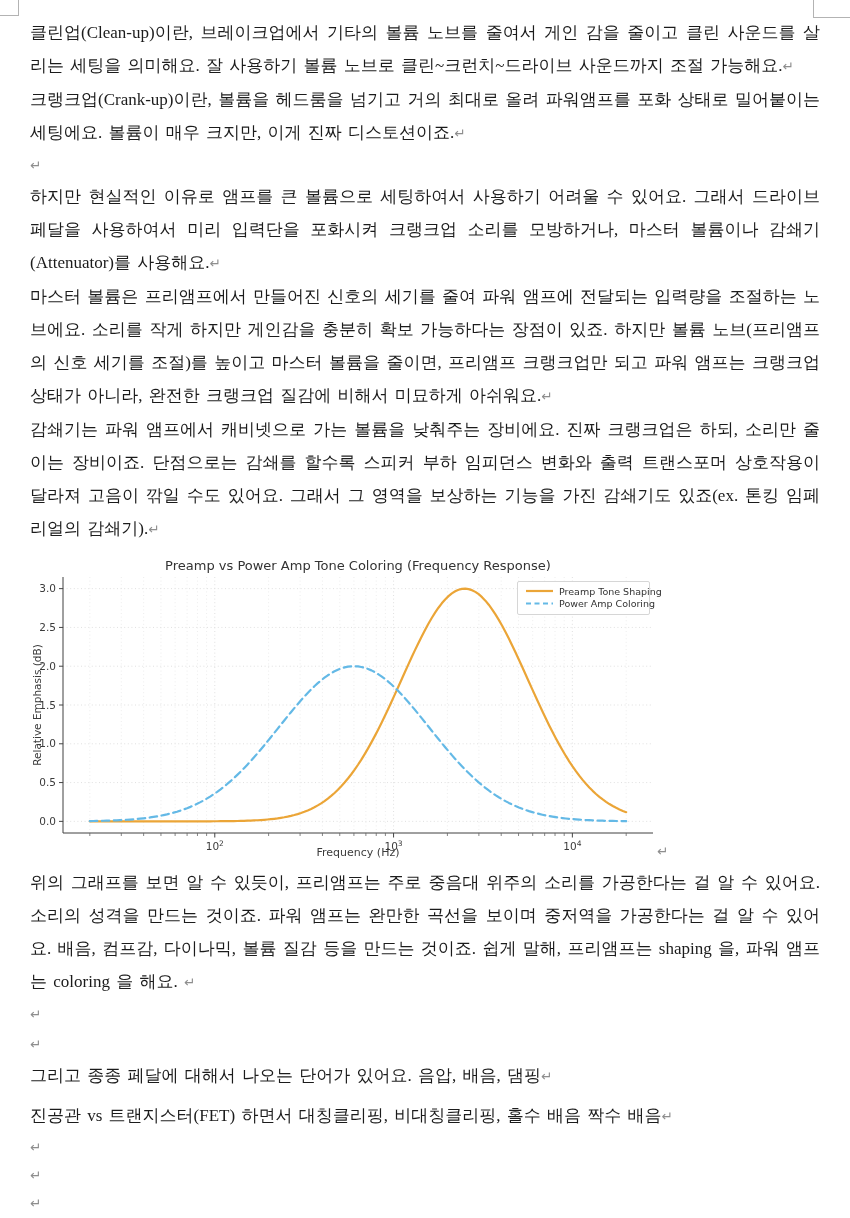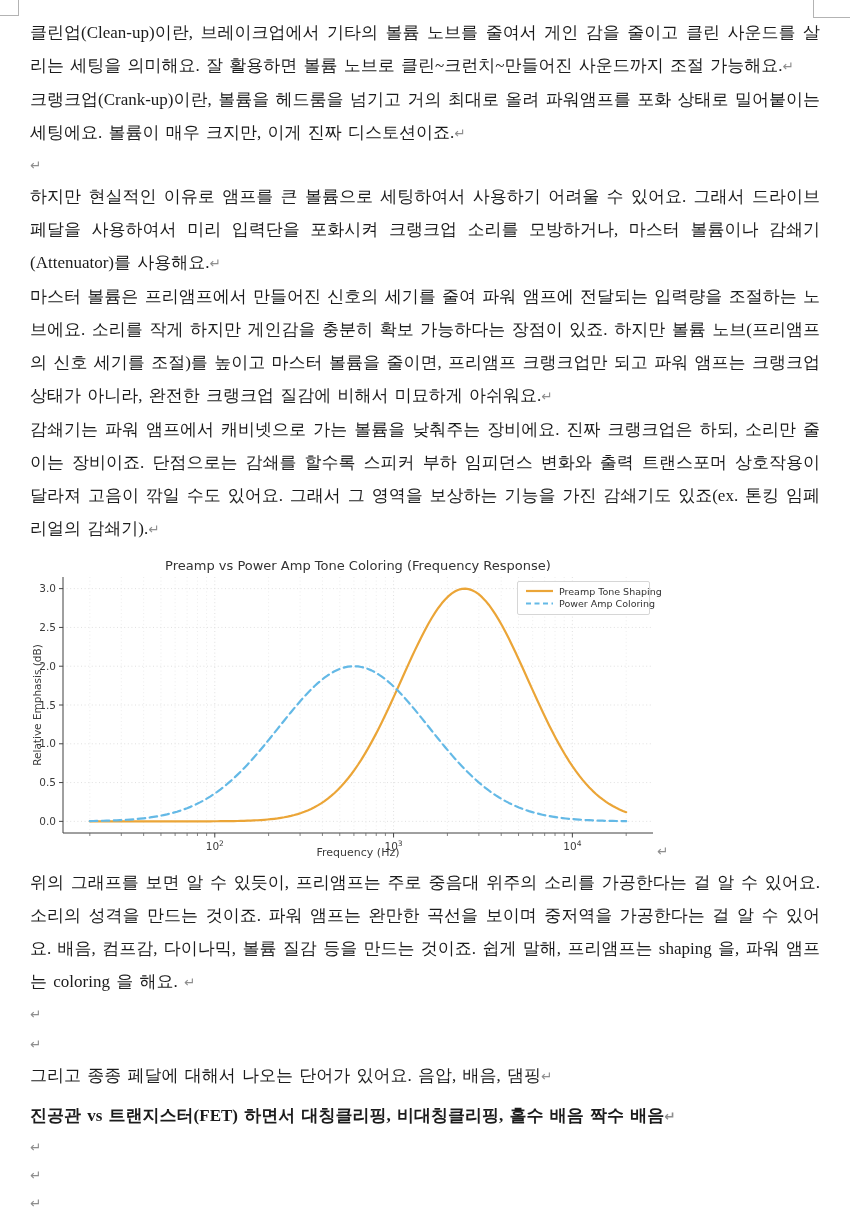--- a/index.html
+++ b/index.html
@@ -10,40 +10,40 @@
   }
   .crop-mark{position:absolute;}
   .crop-tl{left:0;top:0;width:18px;height:15px;border-right:1px solid #b3b3b3;border-bottom:1px solid #b3b3b3;}
   .crop-tr{right:0;top:0;width:36px;height:17px;border-left:1px solid #b3b3b3;border-bottom:1px solid #b3b3b3;}
   .para{
     margin:0;font-size:17px;line-height:33px;color:#1b1b1b;
     text-align:justify;word-spacing:2px;
   }
   .para.empty{text-align:left;line-height:30px;}
   .para.empty.small{line-height:28px;}
-  .gap-before{margin-top:6px;font-weight:bold;}
+  .gap-before{margin-top:6px;}
   .pilcrow{color:#8e8e8e;font-family:"DejaVu Sans","Liberation Sans",sans-serif;font-size:13.5px;word-spacing:0;}
   .chart-line{position:relative;height:312px;margin:6px 0 2px 0;}
   .chart-line svg{display:block;}
   .chart-pilcrow{position:absolute;left:627px;top:291px;}
   svg text{font-family:"DejaVu Sans","Liberation Sans",sans-serif;}
   .c-title{font-size:13px;fill:#333333;text-anchor:middle;}
   .c-xlabel{font-size:11px;fill:#3b3b3b;text-anchor:middle;}
   .c-ylabel{font-size:10.5px;fill:#3b3b3b;text-anchor:middle;}
   .c-tick{font-size:10.5px;fill:#3b3b3b;}
   .c-legend-label{font-size:9.5px;fill:#333333;}
   .legend-box{fill:#ffffff;stroke:#cccccc;stroke-width:0.8;}
 </style>
 </head>
 <body>
 
 <div class="crop-mark crop-tl"></div>
 <div class="crop-mark crop-tr"></div>
 
-<p class="para"><span>클린업(Clean-up)이란, 브레이크업에서 기타의 볼륨 노브를 줄여서 게인 감을 줄이고 클린 사운드를 살리는 세팅을 의미해요. 잘 활용하면 볼륨 노브로 클린~크런치~만들어진 사운드까지 조절 가능해요.</span><span class="pilcrow">↵</span></p>
+<p class="para"><span>클린업(Clean-up)이란, 브레이크업에서 기타의 볼륨 노브를 줄여서 게인 감을 줄이고 클린 사운드를 살리는 세팅을 의미해요. 잘 사용하기 볼륨 노브로 클린~크런치~드라이브 사운드까지 조절 가능해요.</span><span class="pilcrow">↵</span></p>
 <p class="para"><span>크랭크업(Crank-up)이란, 볼륨을 헤드룸을 넘기고 거의 최대로 올려 파워앰프를 포화 상태로 밀어붙이는 세팅에요. 볼륨이 매우 크지만, 이게 진짜 디스토션이죠.</span><span class="pilcrow">↵</span></p>
 <p class="para empty"><span class="pilcrow">↵</span></p>
 <p class="para"><span>하지만 현실적인 이유로 앰프를 큰 볼륨으로 세팅하여서 사용하기 어려울 수 있어요. 그래서 드라이브 페달을 사용하여서 미리 입력단을 포화시켜 크랭크업 소리를 모방하거나, 마스터 볼륨이나 감쇄기(Attenuator)를 사용해요.</span><span class="pilcrow">↵</span></p>
 <p class="para"><span>마스터 볼륨은 프리앰프에서 만들어진 신호의 세기를 줄여 파워 앰프에 전달되는 입력량을 조절하는 노브에요. 소리를 작게 하지만 게인감을 충분히 확보 가능하다는 장점이 있죠. 하지만 볼륨 노브(프리앰프의 신호 세기를 조절)를 높이고 마스터 볼륨을 줄이면, 프리앰프 크랭크업만 되고 파워 앰프는 크랭크업 상태가 아니라, 완전한 크랭크업 질감에 비해서 미묘하게 아쉬워요.</span><span class="pilcrow">↵</span></p>
 <p class="para"><span>감쇄기는 파워 앰프에서 캐비넷으로 가는 볼륨을 낮춰주는 장비에요. 진짜 크랭크업은 하되, 소리만 줄이는 장비이죠. 단점으로는 감쇄를 할수록 스피커 부하 임피던스 변화와 출력 트랜스포머 상호작용이 달라져 고음이 깎일 수도 있어요. 그래서 그 영역을 보상하는 기능을 가진 감쇄기도 있죠(ex. 톤킹 임페리얼의 감쇄기).</span><span class="pilcrow">↵</span></p>
 
 <div class="chart-line">
   <svg id="chart-svg" width="650" height="312" viewBox="0 0 650 312">
     <g id="cg">
         <line x1="59.8181818181818" x2="59.8181818181818" y1="25" y2="281" stroke="#e8e8e8" stroke-width="0.8" stroke-dasharray="1 2.6"></line>

